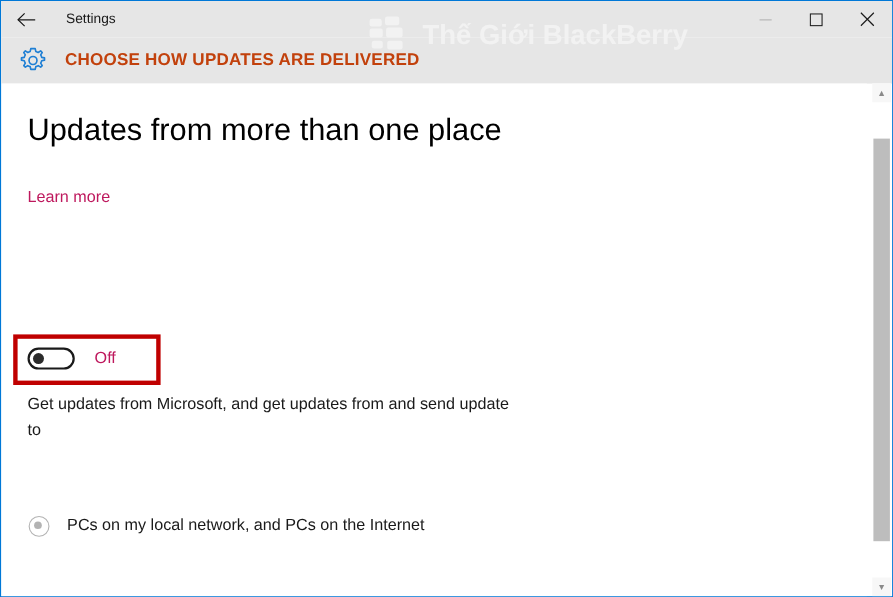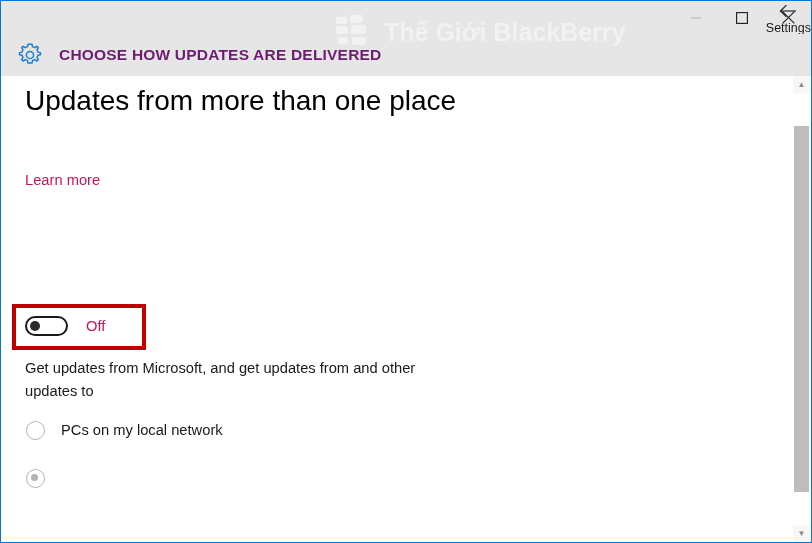--- a/index.html
+++ b/index.html
@@ -27,22 +27,21 @@
   }
 
   
   .titlebar {
     position: absolute;
     left: 0; top: 0;
     width: 810px;
     height: 33px;
     background: #e6e6e6;
     display: flex;
-    align-items: flex-end;
-    flex-direction: column;
+    align-items: center;
   }
   .back-btn {
     width: 46px;
     height: 32px;
     display: flex;
     align-items: center;
     justify-content: center;
   }
   .back-btn svg { display: block; }
   .title-text {
@@ -80,21 +79,21 @@
     width: 58px;
     display: flex;
     align-items: center;
     justify-content: center;
   }
   .gear-wrap svg { display: block; }
   .header-title {
     font-size: 15.5px;
     font-weight: bold;
     letter-spacing: 0.2px;
-    color: #701a75;
+    color: #c2410c;
   }
 
   
   .watermark {
     position: absolute;
     left: 335px;
     top: 14px;
     display: flex;
     align-items: center;
     pointer-events: none;
@@ -124,21 +123,21 @@
   .content {
     position: absolute;
     left: 1px; top: 75px;
     width: 786px;
     height: 466px;
     background: #ffffff;
   }
   .page-heading {
     position: absolute;
     left: 23px;
-    top: 11px;
+    top: 28px;
     font-size: 28px;
     font-weight: normal;
     color: #000000;
     line-height: 1;
     white-space: nowrap;
   }
   .para {
     position: absolute;
     left: 23px;
     width: 445px;
@@ -346,29 +345,26 @@
 
     <div class="highlight-box"></div>
 
     <div class="toggle-row">
       <div class="toggle">
         <span class="knob"></span>
       </div>
       <div class="toggle-label">Off</div>
     </div>
 
-    <div class="para para-3">Get updates from Microsoft, and get updates from and other updates to</div>
-
-    <div class="radio-row radio-1">
-      <span class="radio"></span>
-      <span class="radio-label">PCs on my local network</span>
-    </div>
+    <div class="para para-3">Get updates from Microsoft, and get updates from and send update to</div>
+
 
     <div class="radio-row radio-2">
       <span class="radio checked"></span>
+      <span class="radio-label">PCs on my local network, and PCs on the Internet</span>
     </div>
   </div>
 
   <div class="scrollbar">
     <div class="sb-arrow sb-up">▲</div>
     <div class="sb-thumb"></div>
     <div class="sb-arrow sb-down">▼</div>
   </div>
 
 </div>

